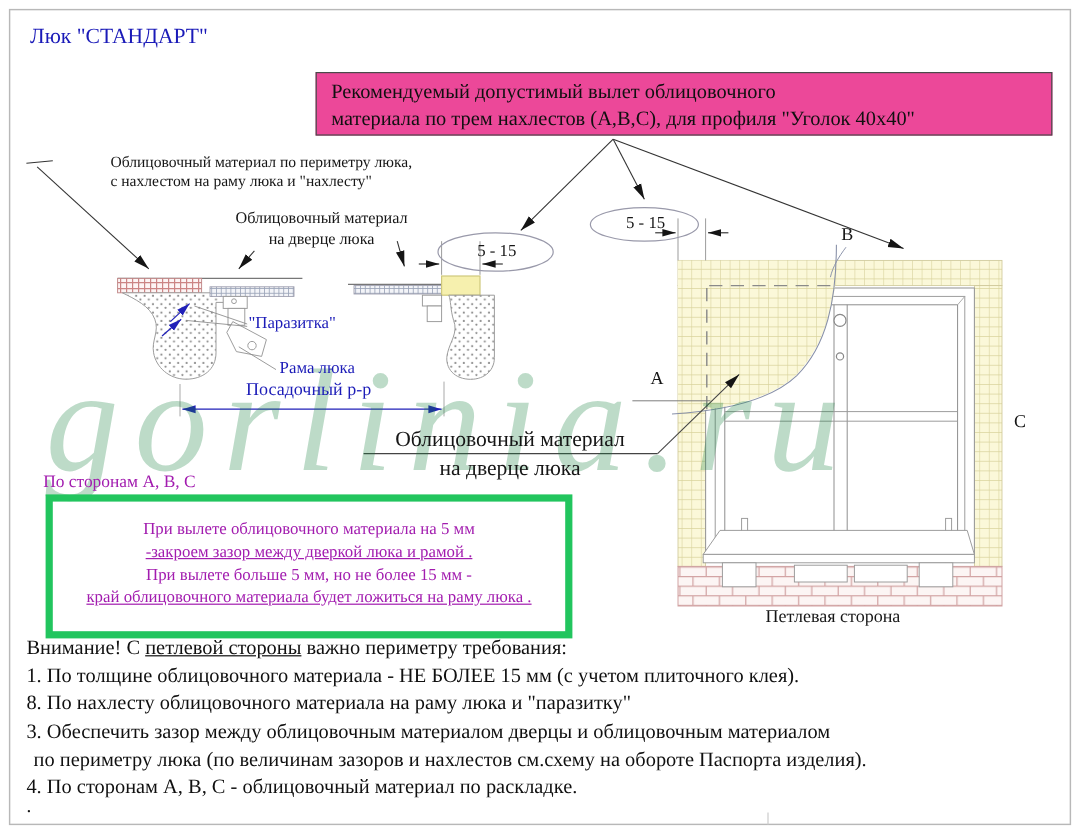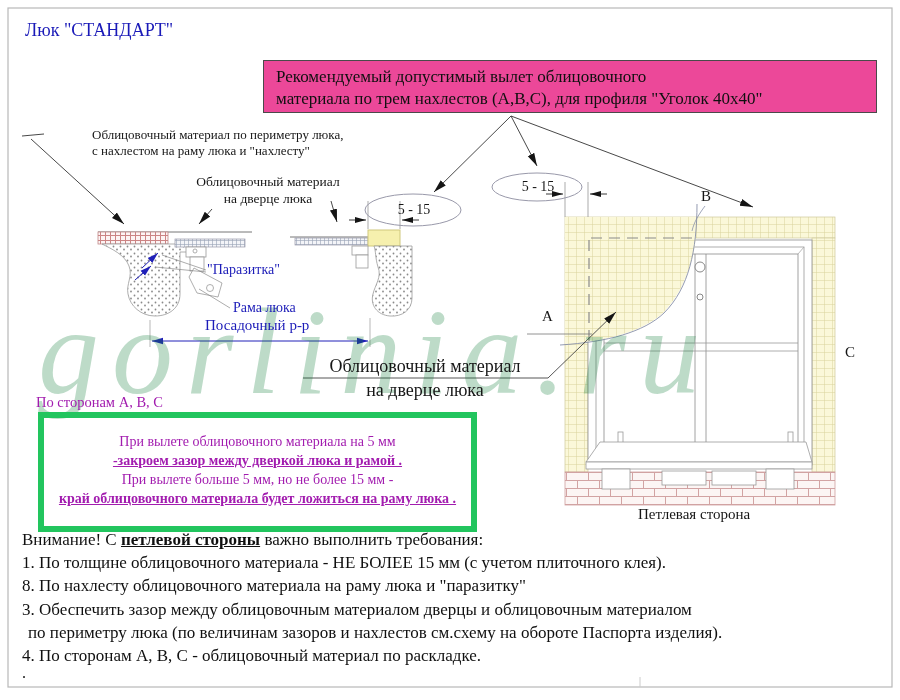--- a/index.html
+++ b/index.html
@@ -1,21 +1,21 @@
 <!DOCTYPE html>
 <html><head>
 <meta charset="utf-8">
 <style>
   html,body{margin:0;padding:0;background:#fff;}
   #page{position:relative;width:900px;height:700px;background:#fff;overflow:hidden;
         font-family:"Liberation Serif",serif;}
   .lbl{position:absolute;white-space:nowrap;color:#161616;}
   .blue{color:#1c1cb8;}
   .red{color:#a21caf;}
-  .u{text-decoration:underline;font-weight:bold;}
+  .u{text-decoration:underline;}
   #title{left:25px;top:20px;font-size:18px;color:#1a1ab8;}
   #recbox{position:absolute;left:263px;top:60px;width:600px;height:46px;border:1px solid #4a4a4a;
           padding:5px 0 0 12px;font-size:17px;line-height:22px;color:#101010;background:#ec4899;}
   #callout-perimeter{left:44px;top:127px;font-size:13px;line-height:16px;margin-left:48px;}
   #callout-door-small{left:183px;top:173px;width:170px;font-size:13.5px;line-height:17px;text-align:center;}
   #lbl-parasitka{left:207px;top:262px;font-size:14px;}
   #lbl-frame{left:233px;top:300px;font-size:14px;}
   #lbl-seat{left:205px;top:317px;font-size:15px;}
   .dim{font-size:14px;width:50px;text-align:center;}
   #dim1{left:389px;top:202px;}
@@ -232,21 +232,21 @@
   <div class="lbl txt red" id="red-heading">По сторонам А, В, С</div>
   <div id="red-box" class="red txt">
     <div>При вылете облицовочного материала  на 5 мм</div>
     <div class="u">-закроем зазор между дверкой люка и рамой .</div>
     <div>При вылете больше 5 мм, но не более 15 мм -</div>
     <div class="u">край облицовочного материала будет ложиться на раму люка .</div>
   </div>
 
   <div id="req" class="txt">
     <div>
-      <span>Внимание! С </span><span class="u">петлевой стороны</span><span> важно выполнить требования:</span>
+      <span>Внимание! С </span><span class="u">петлевой стороны</span><span> важно периметру требования:</span>
     </div>
     <div>1. По толщине облицовочного материала - НЕ БОЛЕЕ 15 мм (с учетом плиточного клея).</div>
     <div>8. По нахлесту облицовочного материала на раму люка и "паразитку"</div>
     <div>3. Обеспечить зазор между облицовочным материалом дверцы и облицовочным материалом</div>
     <div class="indent">по периметру люка (по величинам зазоров и нахлестов см.схему на обороте Паспорта изделия).</div>
     <div>4. По сторонам А, В, С - облицовочный материал по раскладке.</div>
   </div>
 
   <div class="lbl txt" id="footer-dot">.</div>
 

